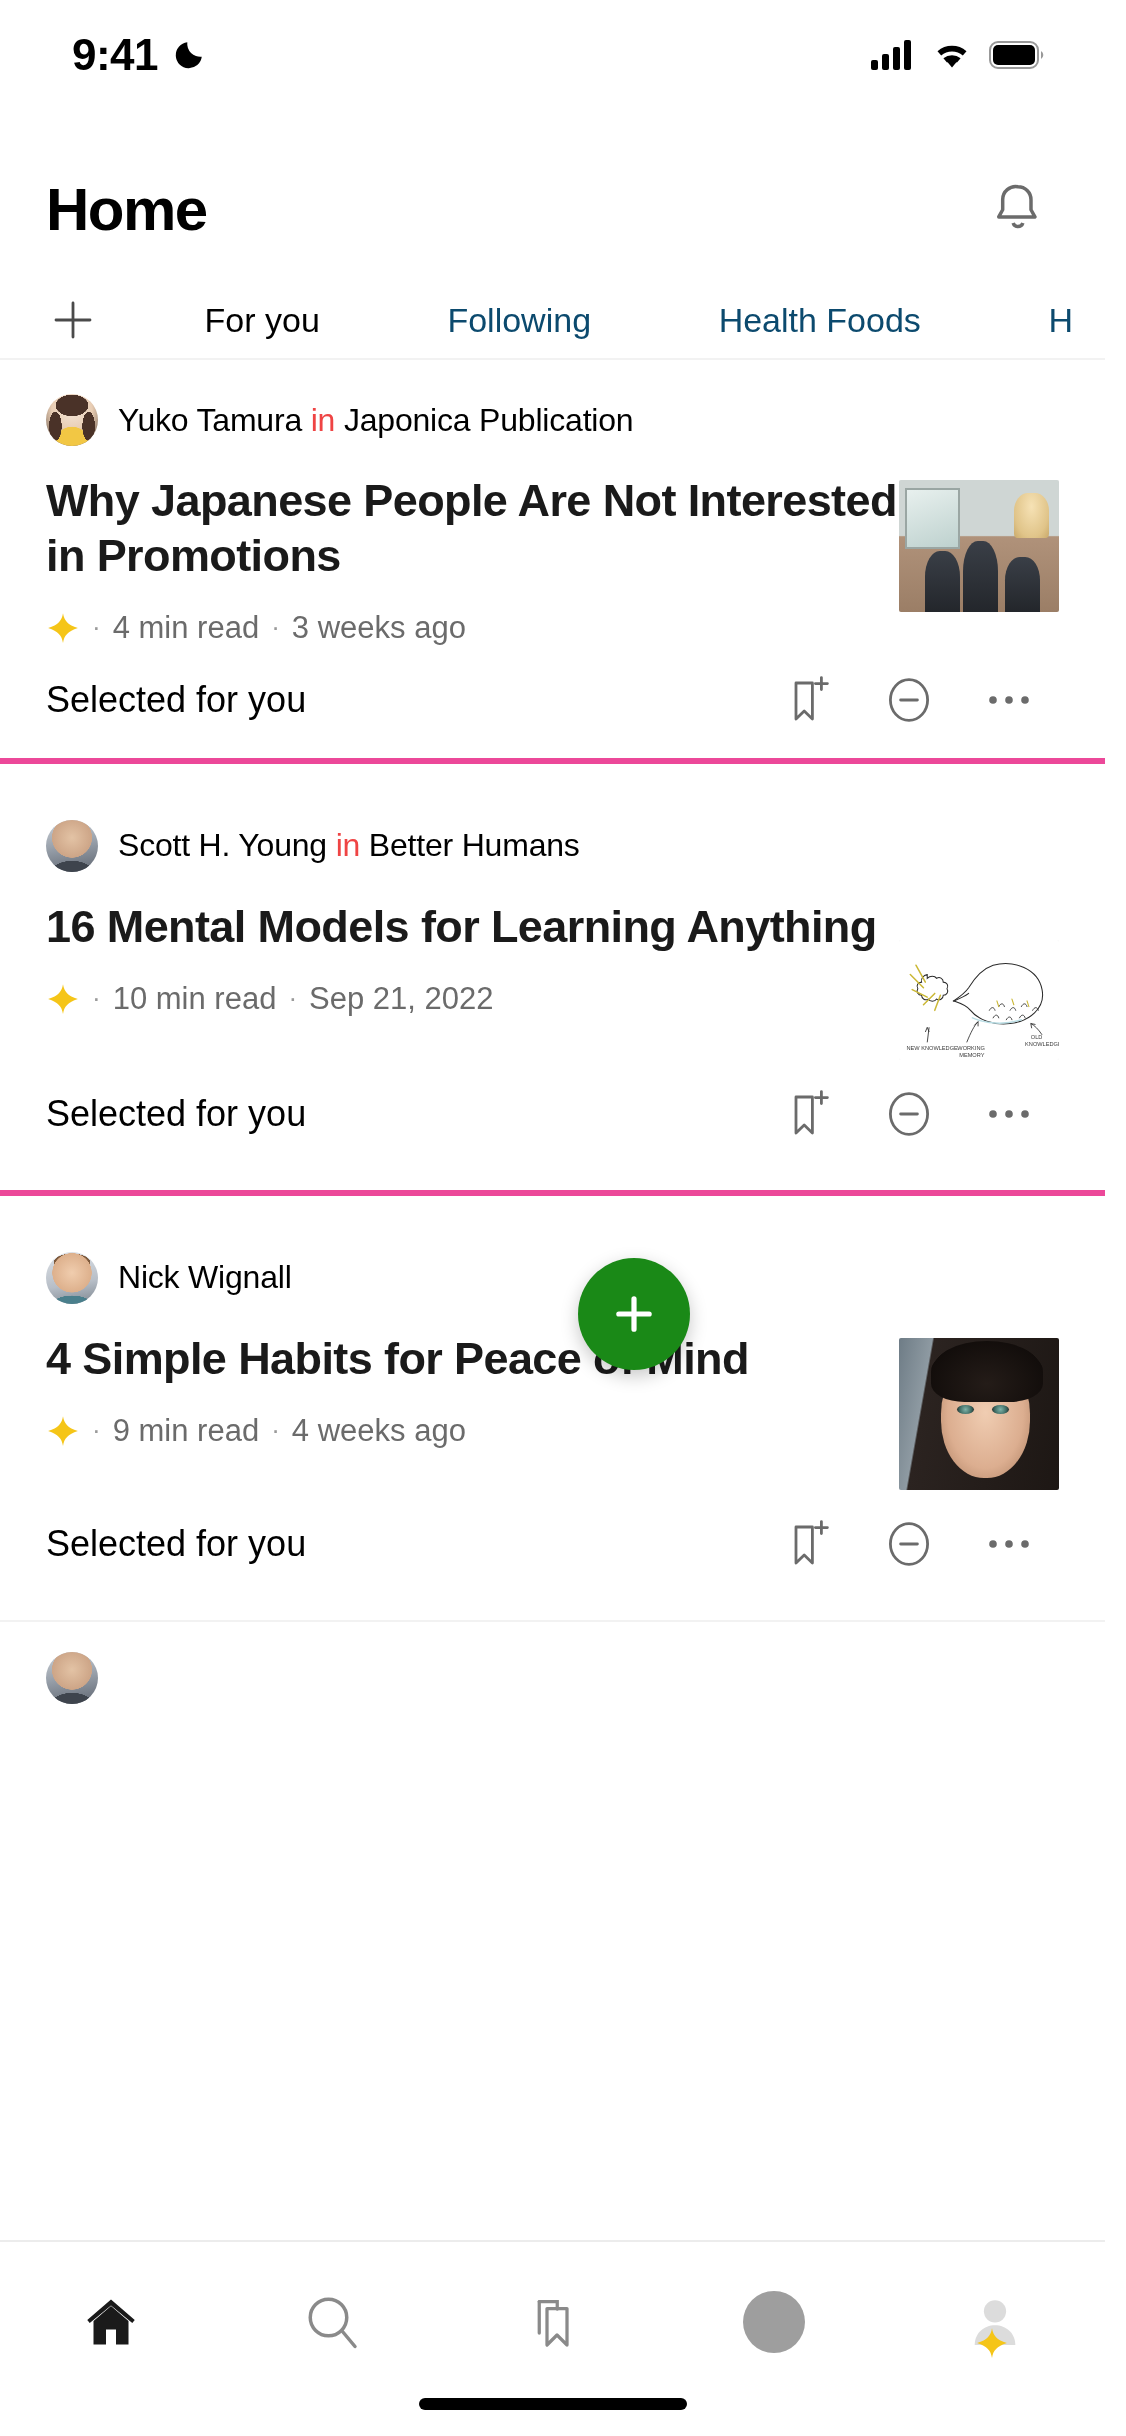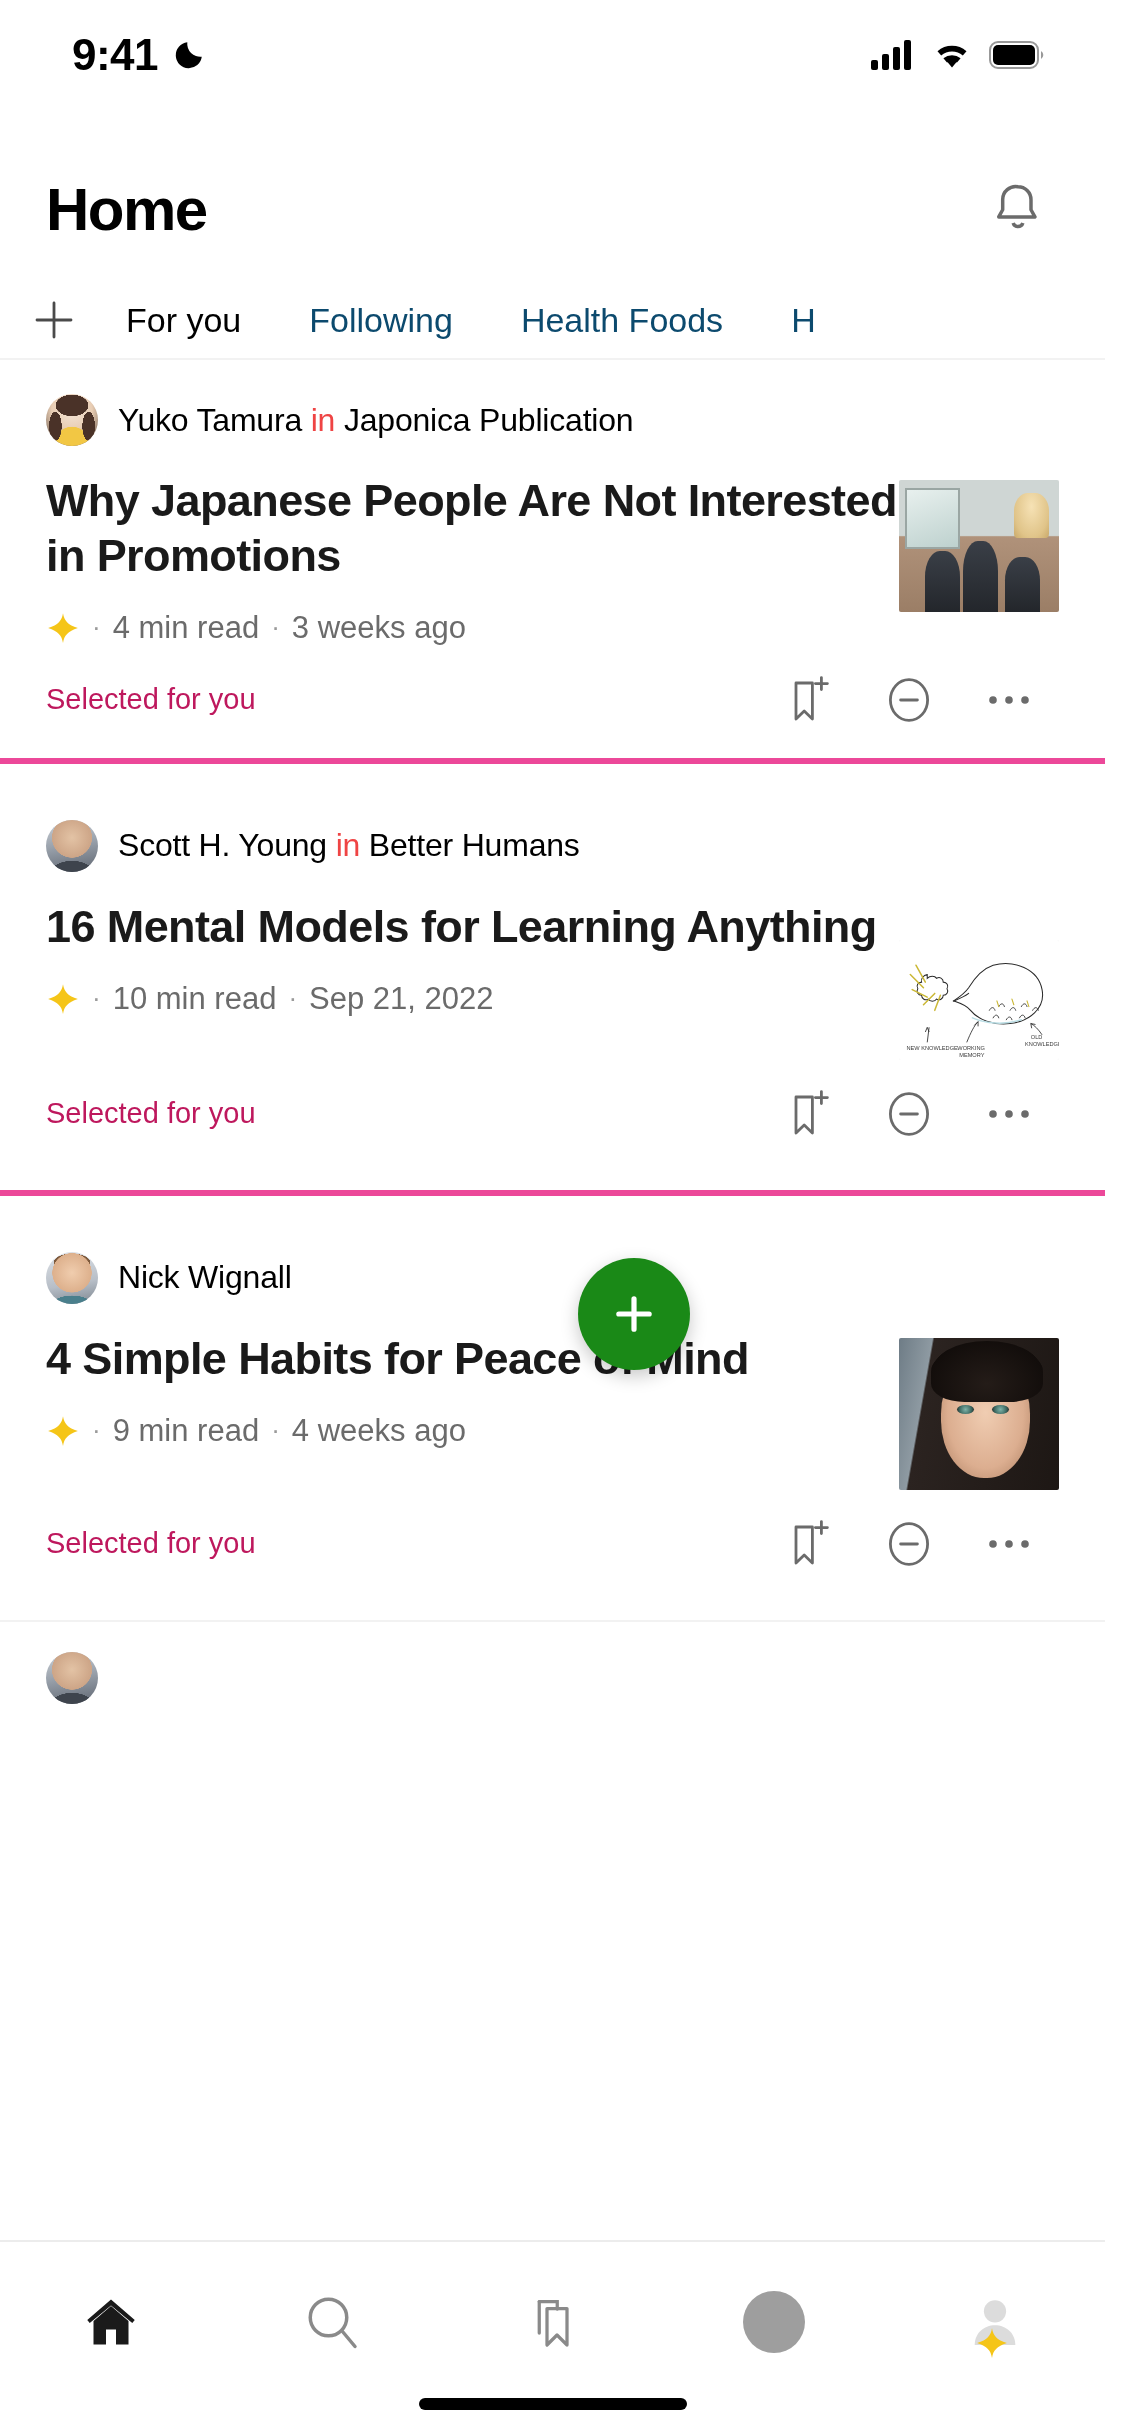--- a/index.html
+++ b/index.html
@@ -39,21 +39,21 @@
   .page-title {
     font-size: 60px; font-weight: 700; color: #000;
     letter-spacing: -1.5px; line-height: 1;
   }
   .bell-btn { width: 70px; height: 70px; display: flex; align-items: center; justify-content: center; }
 
   
   .tabs {
     position: absolute; top: 282px; left: 0; right: 0; height: 76px;
     display: flex; align-items: center; gap: 4px;
-    padding-left: 18px; white-space: nowrap;
+    padding-left: 37px; white-space: nowrap; justify-content: space-between;
   }
   .tab-add { width: 72px; display: flex; align-items: center; justify-content: center; flex: none; }
   .tab {
     font-size: 34px; color: #0c4a6e; padding: 0 32px;
     flex: none; position: relative; height: 76px;
     display: flex; align-items: center;
   }
   .tab.active { color: #000; }
   .tab-underline {
     position: absolute; bottom: -18px; left: 32px; right: 32px;
@@ -90,21 +90,21 @@
   .thumb.tall { height: 132px; }
 
   .meta { display: flex; align-items: center; gap: 12px; font-size: 31px; color: #6b6b6b; }
   .star { width: 34px; height: 34px; flex: none; }
   .dot { color: #9a9a9a; font-size: 26px; }
 
   .card-footer {
     display: flex; align-items: center; justify-content: space-between;
     margin-top: 26px;
   }
-  .reason { font-size: 29px; color: #be185d; }
+  .reason { font-size: 36px; color: #000000; }
   .actions { display: flex; align-items: center; gap: 44px; padding-right: 22px; }
   .action-btn { width: 56px; height: 56px; display: flex; align-items: center; justify-content: center; }
 
   
   .fab {
     position: absolute; left: 578px; top: 1258px;
     width: 112px; height: 112px; border-radius: 50%;
     background: #1a8917; display: flex; align-items: center; justify-content: center;
     box-shadow: 0 6px 18px rgba(0,0,0,0.22);
     z-index: 30;

